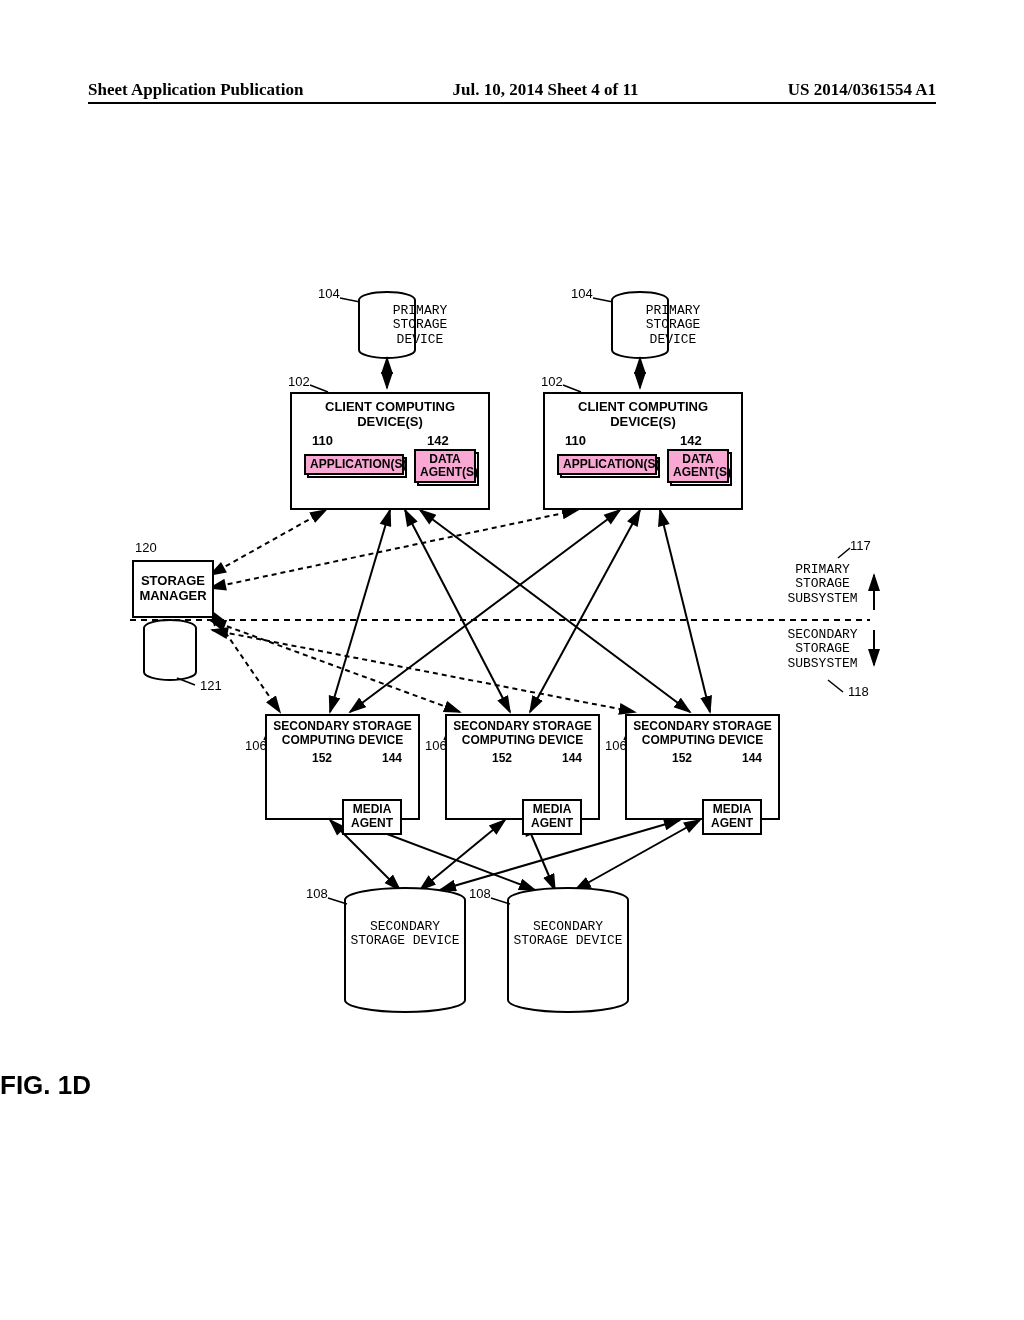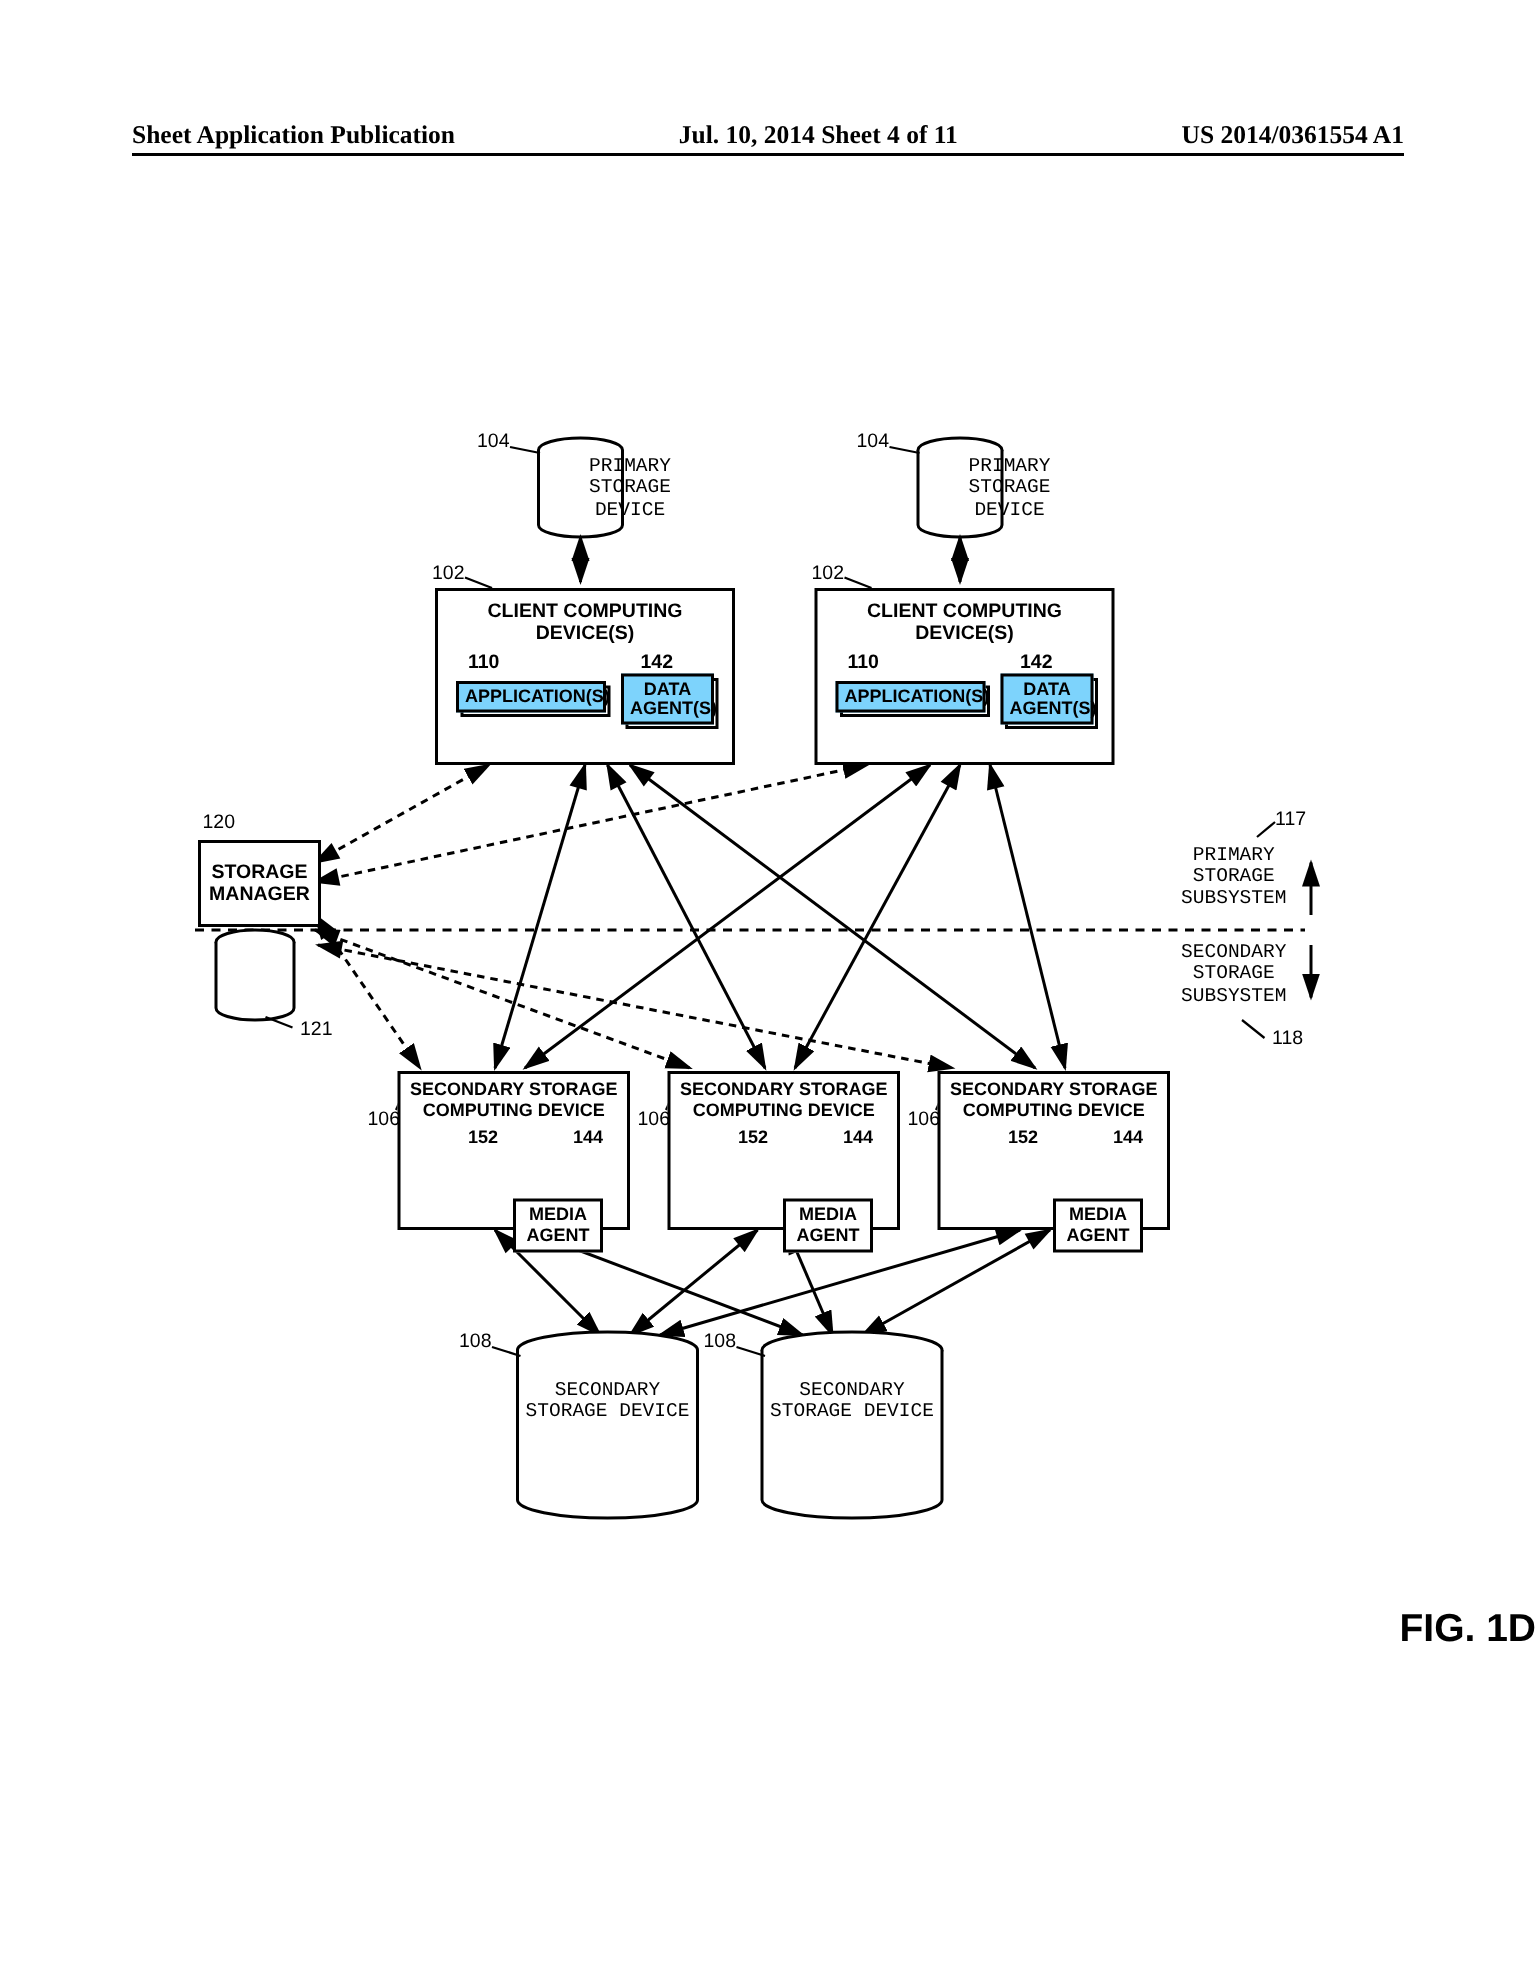--- a/index.html
+++ b/index.html
@@ -71,31 +71,31 @@
     border: 2px solid #000;
     background: #fff;
     width: 100%;
     height: 100%;
     top: 3px;
     left: 3px;
   }
   .subbox-stack .front {
     position: relative;
     border: 2px solid #000;
-    background: #7dd3fc;
+    background: #f9a8d4;
     padding: 2px 4px;
     font-size: 12px;
     text-align: center;
     line-height: 1.1;
   }
   .figcaption {
     position: absolute;
     left: 0;
     width: 1024px;
-    text-align: right;
+    text-align: left;
     font-family: Arial, Helvetica, sans-serif;
     font-size: 26px;
     font-weight: bold;
     top: 1070px;
   }
 </style>
 </head>
 <body>
 
 <div class="page-header">

